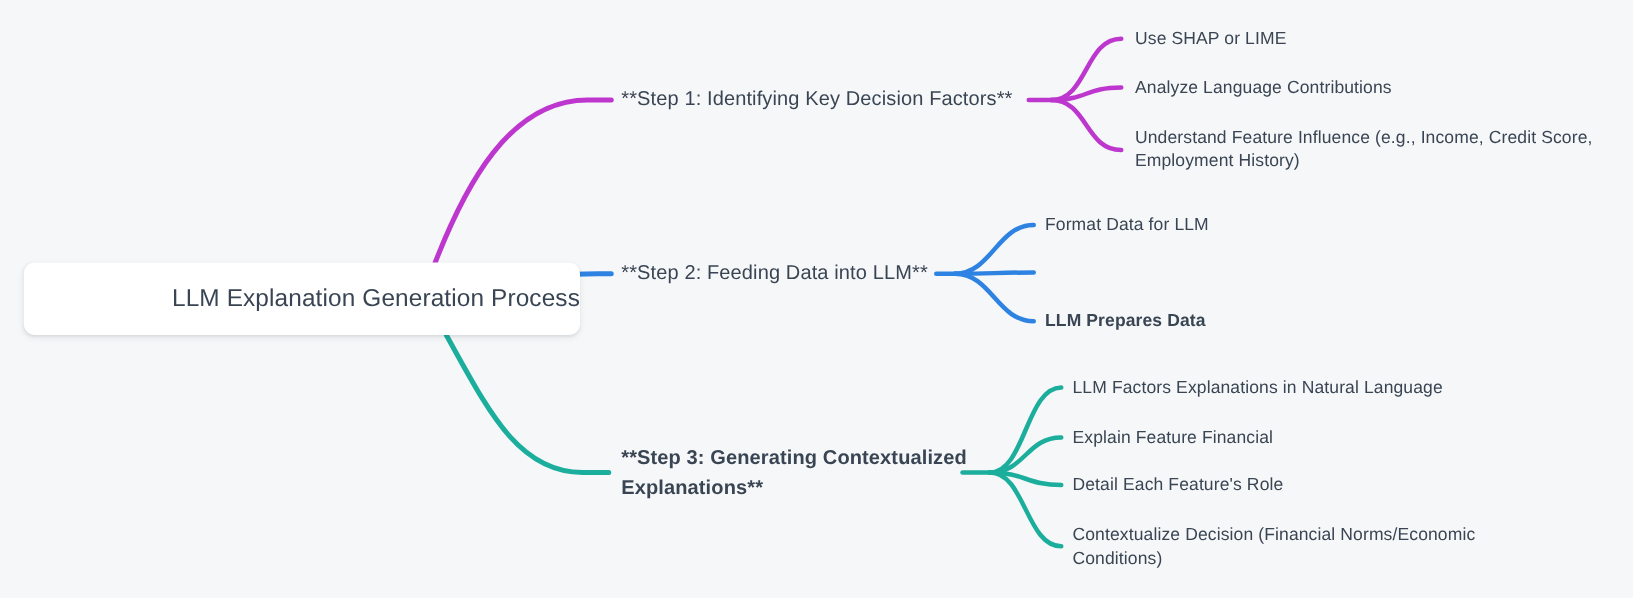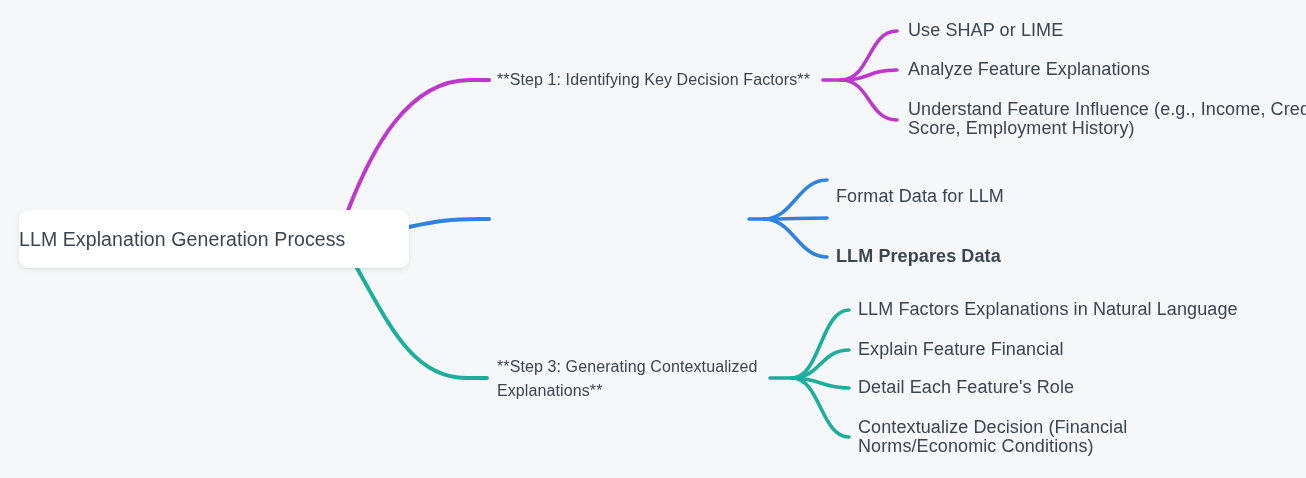--- a/index.html
+++ b/index.html
@@ -11,58 +11,58 @@
     overflow: hidden;
     color: #3a4554;
   }
   .canvas { position: absolute; inset: 0; width: 1306px; height: 478px; }
   svg.links { position: absolute; left: 0; top: 0; }
   svg.links path { fill: none; stroke-linecap: round; }
 
   .root-node {
     position: absolute;
     left: 19px; top: 210px;
-    width: 390px; height: 58px;
+    width: 445px; height: 58px;
     background: #ffffff;
     border-radius: 9px;
     box-shadow: 0 1px 2px rgba(30,40,60,0.07), 0 2px 6px rgba(30,40,60,0.07);
-    display: flex; align-items: center; justify-content: flex-start;
+    display: flex; align-items: center; justify-content: flex-end;
   }
   .root-node span {
     font-size: 19.5px;
     letter-spacing: 0.1px;
     white-space: nowrap;
   }
 
   .branch-label {
     position: absolute;
     font-size: 16px;
     line-height: 24px;
     letter-spacing: 0.1px;
     white-space: nowrap;
   }
-  .branch-label.wrap { white-space: normal; }
+  .branch-label.wrap { white-space: normal; font-weight: bold; }
   #b1-label { left: 497px; top: 68px; }
   #b2-label { left: 497px; top: 207px; }
   #b3-label { left: 497px; top: 355px; width: 305px; }
 
   .leaf-label {
     position: absolute;
-    font-size: 18px;
+    font-size: 14px;
     line-height: 19px;
     letter-spacing: 0.1px;
     white-space: nowrap;
   }
   .leaf-label.wrap { white-space: normal; }
 
   #b1-leaf1 { left: 908px; top: 21px; }
   #b1-leaf2 { left: 908px; top: 60px; }
   #b1-leaf3 { left: 908px; top: 100px; width: 440px; }
 
-  #b2-leaf1 { left: 836px; top: 170px; margin-top: 17px; }
+  #b2-leaf1 { left: 836px; top: 170px; }
   #b2-leaf2 { left: 836px; top: 208px; }
   #b2-leaf3 { left: 836px; top: 247px; font-weight: bold; }
 
   #b3-leaf1 { left: 858px; top: 300px; }
   #b3-leaf2 { left: 858px; top: 340px; }
   #b3-leaf3 { left: 858px; top: 378px; }
   #b3-leaf4 { left: 858px; top: 418px; width: 370px; }
 </style>
 </head>
 <body style="background: rgb(246, 247, 248); color: rgb(58, 69, 84);">
@@ -95,24 +95,25 @@
       <path stroke-width="3.6" d="M 792 378 C 820 378, 821 388, 849 388" stroke="#1bae9c"></path>
       <path stroke-width="3.6" d="M 792 378 C 820 378, 821 437, 849 437" stroke="#1bae9c"></path>
     </g>
   </svg>
 
   <div class="root-node">
     <span>LLM Explanation Generation Process</span>
   </div>
 
   <div class="branch-label" id="b1-label">**Step 1: Identifying Key Decision Factors**</div>
+  <div class="branch-label" id="b2-label">**Step 2: Feeding Data into LLM**</div>
   <div class="branch-label wrap" id="b3-label">**Step 3: Generating Contextualized Explanations**</div>
 
   <div class="leaf-label" id="b1-leaf1">Use SHAP or LIME</div>
-  <div class="leaf-label" id="b1-leaf2">Analyze Feature Explanations</div>
+  <div class="leaf-label" id="b1-leaf2">Analyze Language Contributions</div>
   <div class="leaf-label wrap" id="b1-leaf3">Understand Feature Influence (e.g., Income, Credit Score, Employment History)</div>
 
   <div class="leaf-label" id="b2-leaf1">Format Data for LLM</div>
   <div class="leaf-label" id="b2-leaf3">LLM Prepares Data</div>
 
   <div class="leaf-label" id="b3-leaf1">LLM Factors Explanations in Natural Language</div>
   <div class="leaf-label" id="b3-leaf2">Explain Feature Financial</div>
   <div class="leaf-label" id="b3-leaf3">Detail Each Feature's Role</div>
   <div class="leaf-label wrap" id="b3-leaf4">Contextualize Decision (Financial Norms/Economic Conditions)</div>
 

